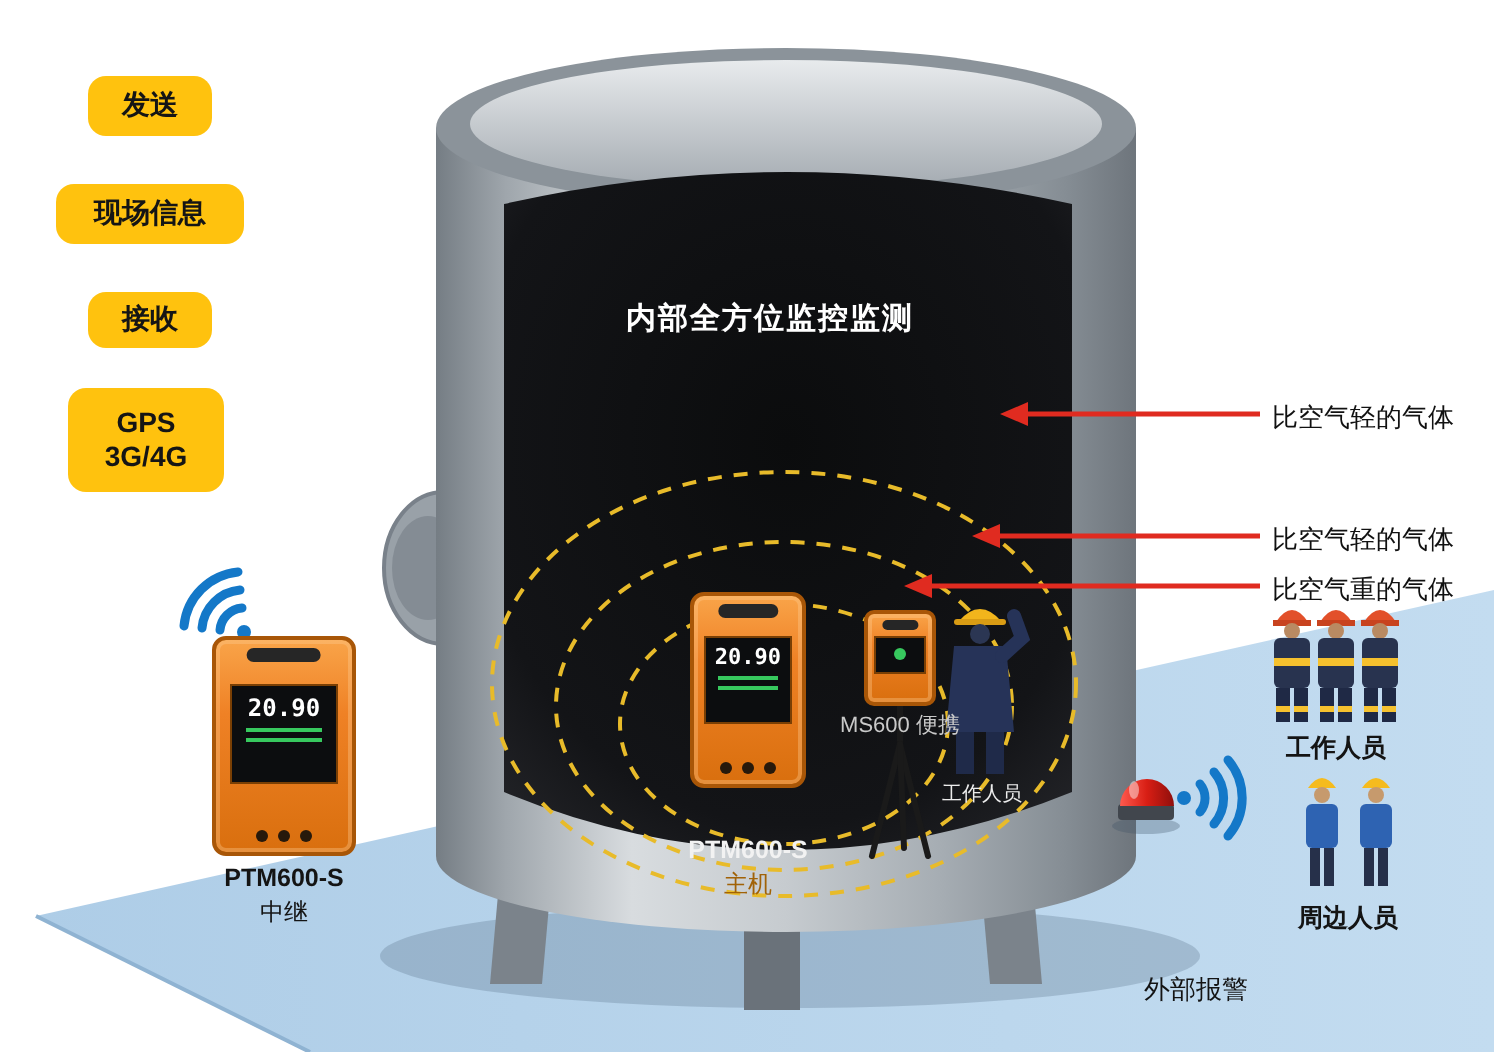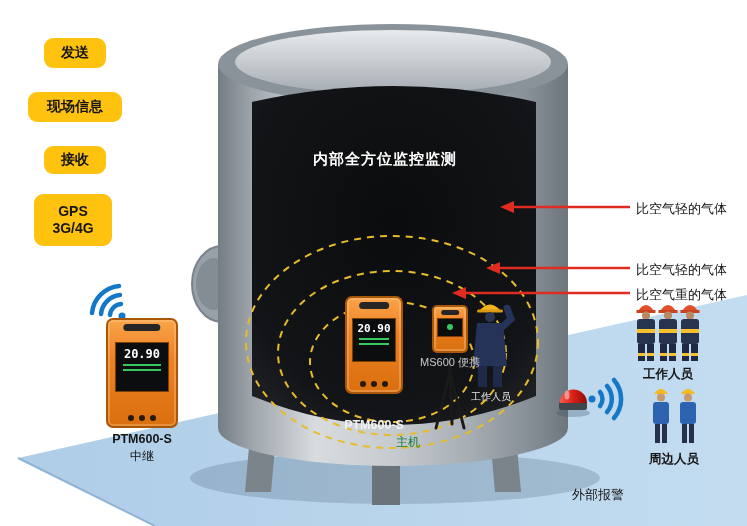--- a/index.html
+++ b/index.html
@@ -20,21 +20,21 @@
   
   .lbl { position:absolute; text-align:center; color:#141414; }
   .tank-title { left:300px; top:150px; width:170px; color:#ffffff; font-weight:bold;
                 font-size:15px; letter-spacing:1px; }
   .gas-label { position:absolute; left:636px; font-size:13px; color:#111; white-space:nowrap; }
   .gas-1 { top:200px; } .gas-2 { top:261px; } .gas-3 { top:286px; }
 
   .relay-model { left:96px;  top:432px; width:92px; font-weight:bold; font-size:12.5px; }
   .relay-role  { left:96px;  top:448px; width:92px; font-size:12px; }
   .main-model  { left:328px; top:418px; width:92px; font-weight:bold; font-size:12.5px; color:#f2f2f2; }
-  .main-role   { left:328px; top:434px; width:92px; font-size:12px; color:#15803d;text-align:right; }
+  .main-role   { left:328px; top:434px; width:92px; font-size:12px; color:#a16207; }
   .portable-lbl{ left:410px; top:355px; width:80px; font-size:11px; color:#c9c9c9; }
   .worker-lbl  { left:451px; top:390px; width:80px; font-size:10px; color:#ececec; }
   .guard-lbl   { left:620px; top:366px; width:96px; font-size:12.5px; font-weight:bold;}
   .nearby-lbl  { left:626px; top:451px; width:96px; font-size:12.5px; font-weight:bold;}
   .alarm-lbl   { left:560px; top:486px; width:76px; font-size:13px; }
 
   
   .device { position:absolute; background:linear-gradient(180deg,#f9a449,#ef8125 35%,#d96f0e);
             border:2px solid #a85607; border-radius:7px;
             box-shadow: inset 0 0 0 2px rgba(255,205,150,.35); }

